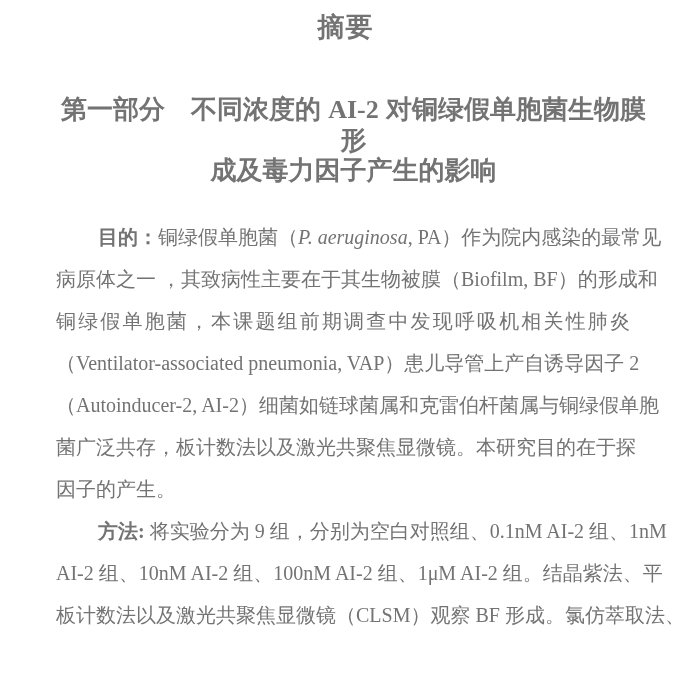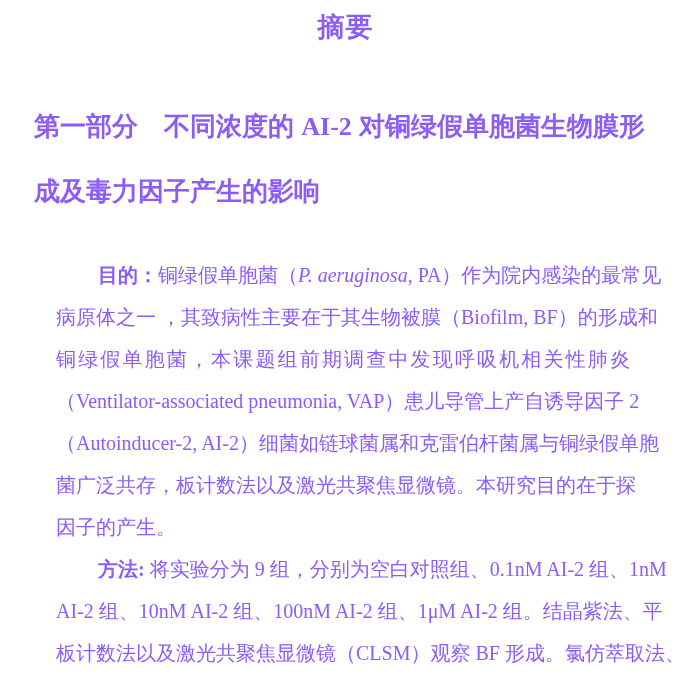--- a/index.html
+++ b/index.html
@@ -5,40 +5,41 @@
   html, body {
     margin: 0;
     padding: 0;
     background: #ffffff;
   }
   .page {
     position: relative;
     width: 691px;
     height: 696px;
     background: #ffffff;
-    color: #8b5cf6;
+    color: #737373;
     overflow: hidden;
     box-sizing: border-box;
     padding-top: 12px;
   }
   .doc-title {
     margin: 0;
     text-align: center;
     font-family: "Liberation Sans", "DejaVu Sans", sans-serif;
     font-weight: bold;
     font-size: 27px;
     line-height: 30px;
     letter-spacing: 1px;
   }
   .section-heading {
-    margin: 52px 33px 0 34px;
+    margin: 52px 33px 0 49px;
+    text-align: center;
     font-family: "Liberation Sans", "DejaVu Sans", sans-serif;
     font-weight: bold;
     font-size: 26px;
-    line-height: 64px;
+    line-height: 30px;
   }
   .section-heading .latin {
     font-family: "Liberation Serif", "DejaVu Serif", serif;
     font-weight: bold;
   }
   .body-text {
     margin: 31px 61px 0 56px; 
     font-family: "Liberation Serif", "DejaVu Serif", serif;
     font-size: 20px;
     line-height: 42px;

